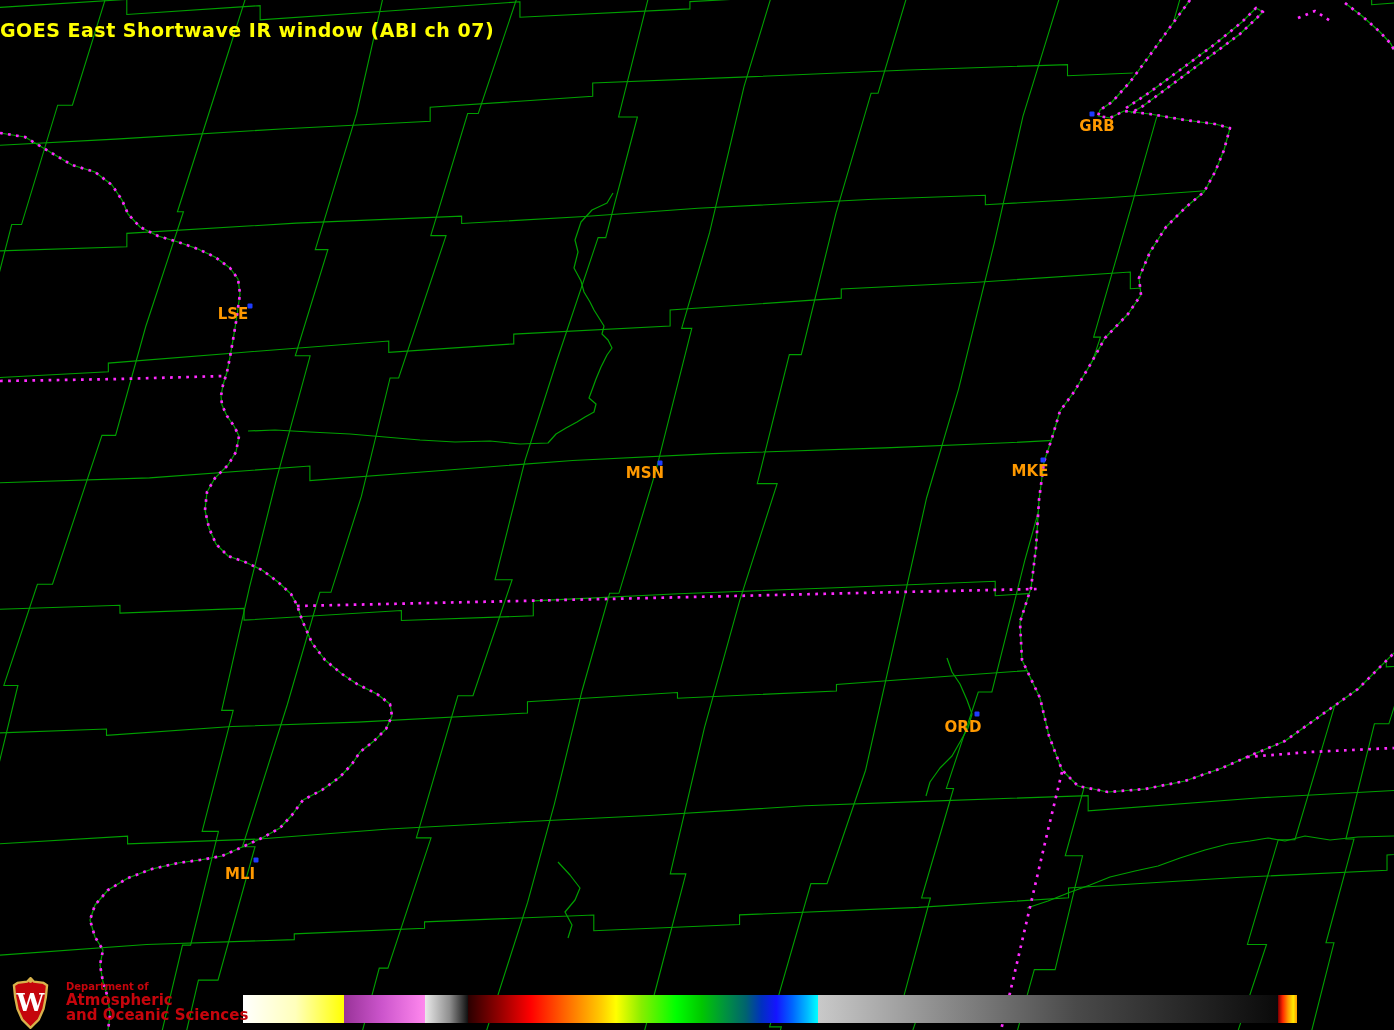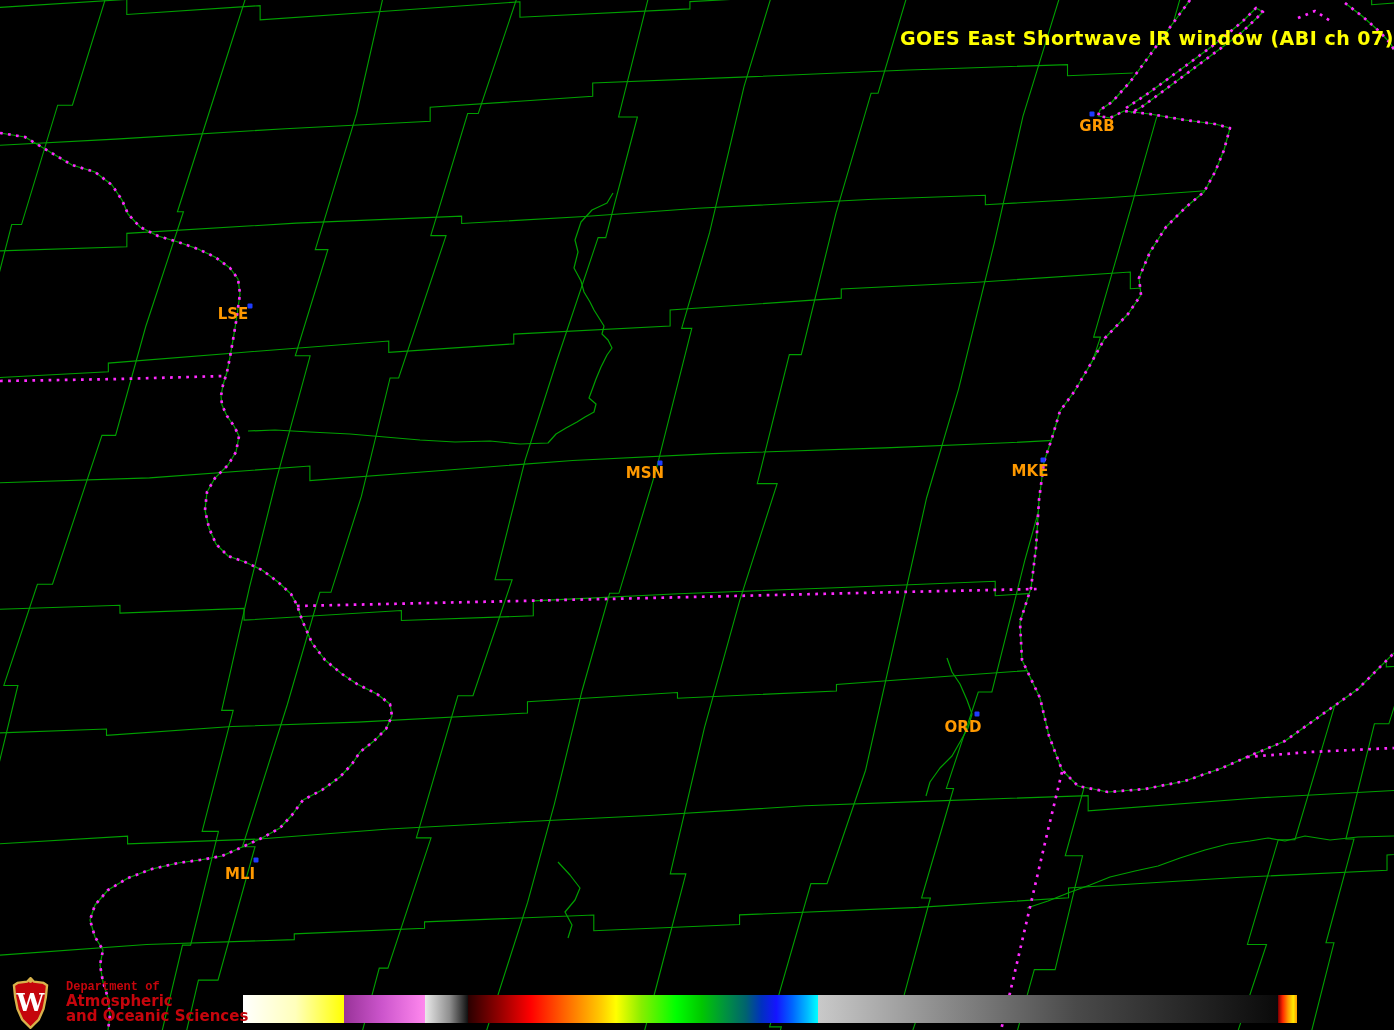--- a/index.html
+++ b/index.html
@@ -2,27 +2,27 @@
 <html><head>
 <meta charset="utf-8">
 <style>
   html,body{margin:0;padding:0;background:#000;}
   #screen{position:relative;width:1394px;height:1030px;background:#000;overflow:hidden;
           font-family:"DejaVu Sans","Liberation Sans",sans-serif;}
   #map-svg{position:absolute;left:0;top:0;width:1394px;height:1030px;}
   .county{stroke-width:1.1;fill:none;}
   .river{stroke-width:1.2;fill:none;stroke-linejoin:round;}
   .dots{stroke-width:2.7;fill:none;stroke-dasharray:2.7 5.4;stroke-linecap:butt;stroke-linejoin:round;}
-  #title-block{position:absolute;left:0;top:19px;width:100%;text-align:right;
-               font-weight:bold;font-size:19px;line-height:23px;letter-spacing:0.5px;z-index:5;margin-top:8px;}
+  #title-block{position:absolute;left:0;top:19px;width:100%;text-align:left;
+               font-weight:bold;font-size:19px;line-height:23px;letter-spacing:0.5px;z-index:5;}
   #colorbar{position:absolute;left:243px;top:995px;width:1054px;height:28px;z-index:6;}
   #logo{position:absolute;left:3px;top:977px;display:flex;align-items:center;z-index:7;}
   #logo .crest{width:55px;height:52px;flex:0 0 auto;}
   #logo .logo-text{margin-left:8px;line-height:1.05;}
-  #logo .dept{font-size:12px;font-weight:bold;font-family:Liberation Mono, monospace;}
+  #logo .dept{font-size:10px;font-weight:bold;}
   #logo .big{font-size:15px;font-weight:bold;}
   .station-label{font-size:15px;font-weight:bold;}
 </style>
 </head>
 <body>
 
 <div id="screen">
 
   <svg id="map-svg" viewBox="0 0 1394 1030">
     <defs>

